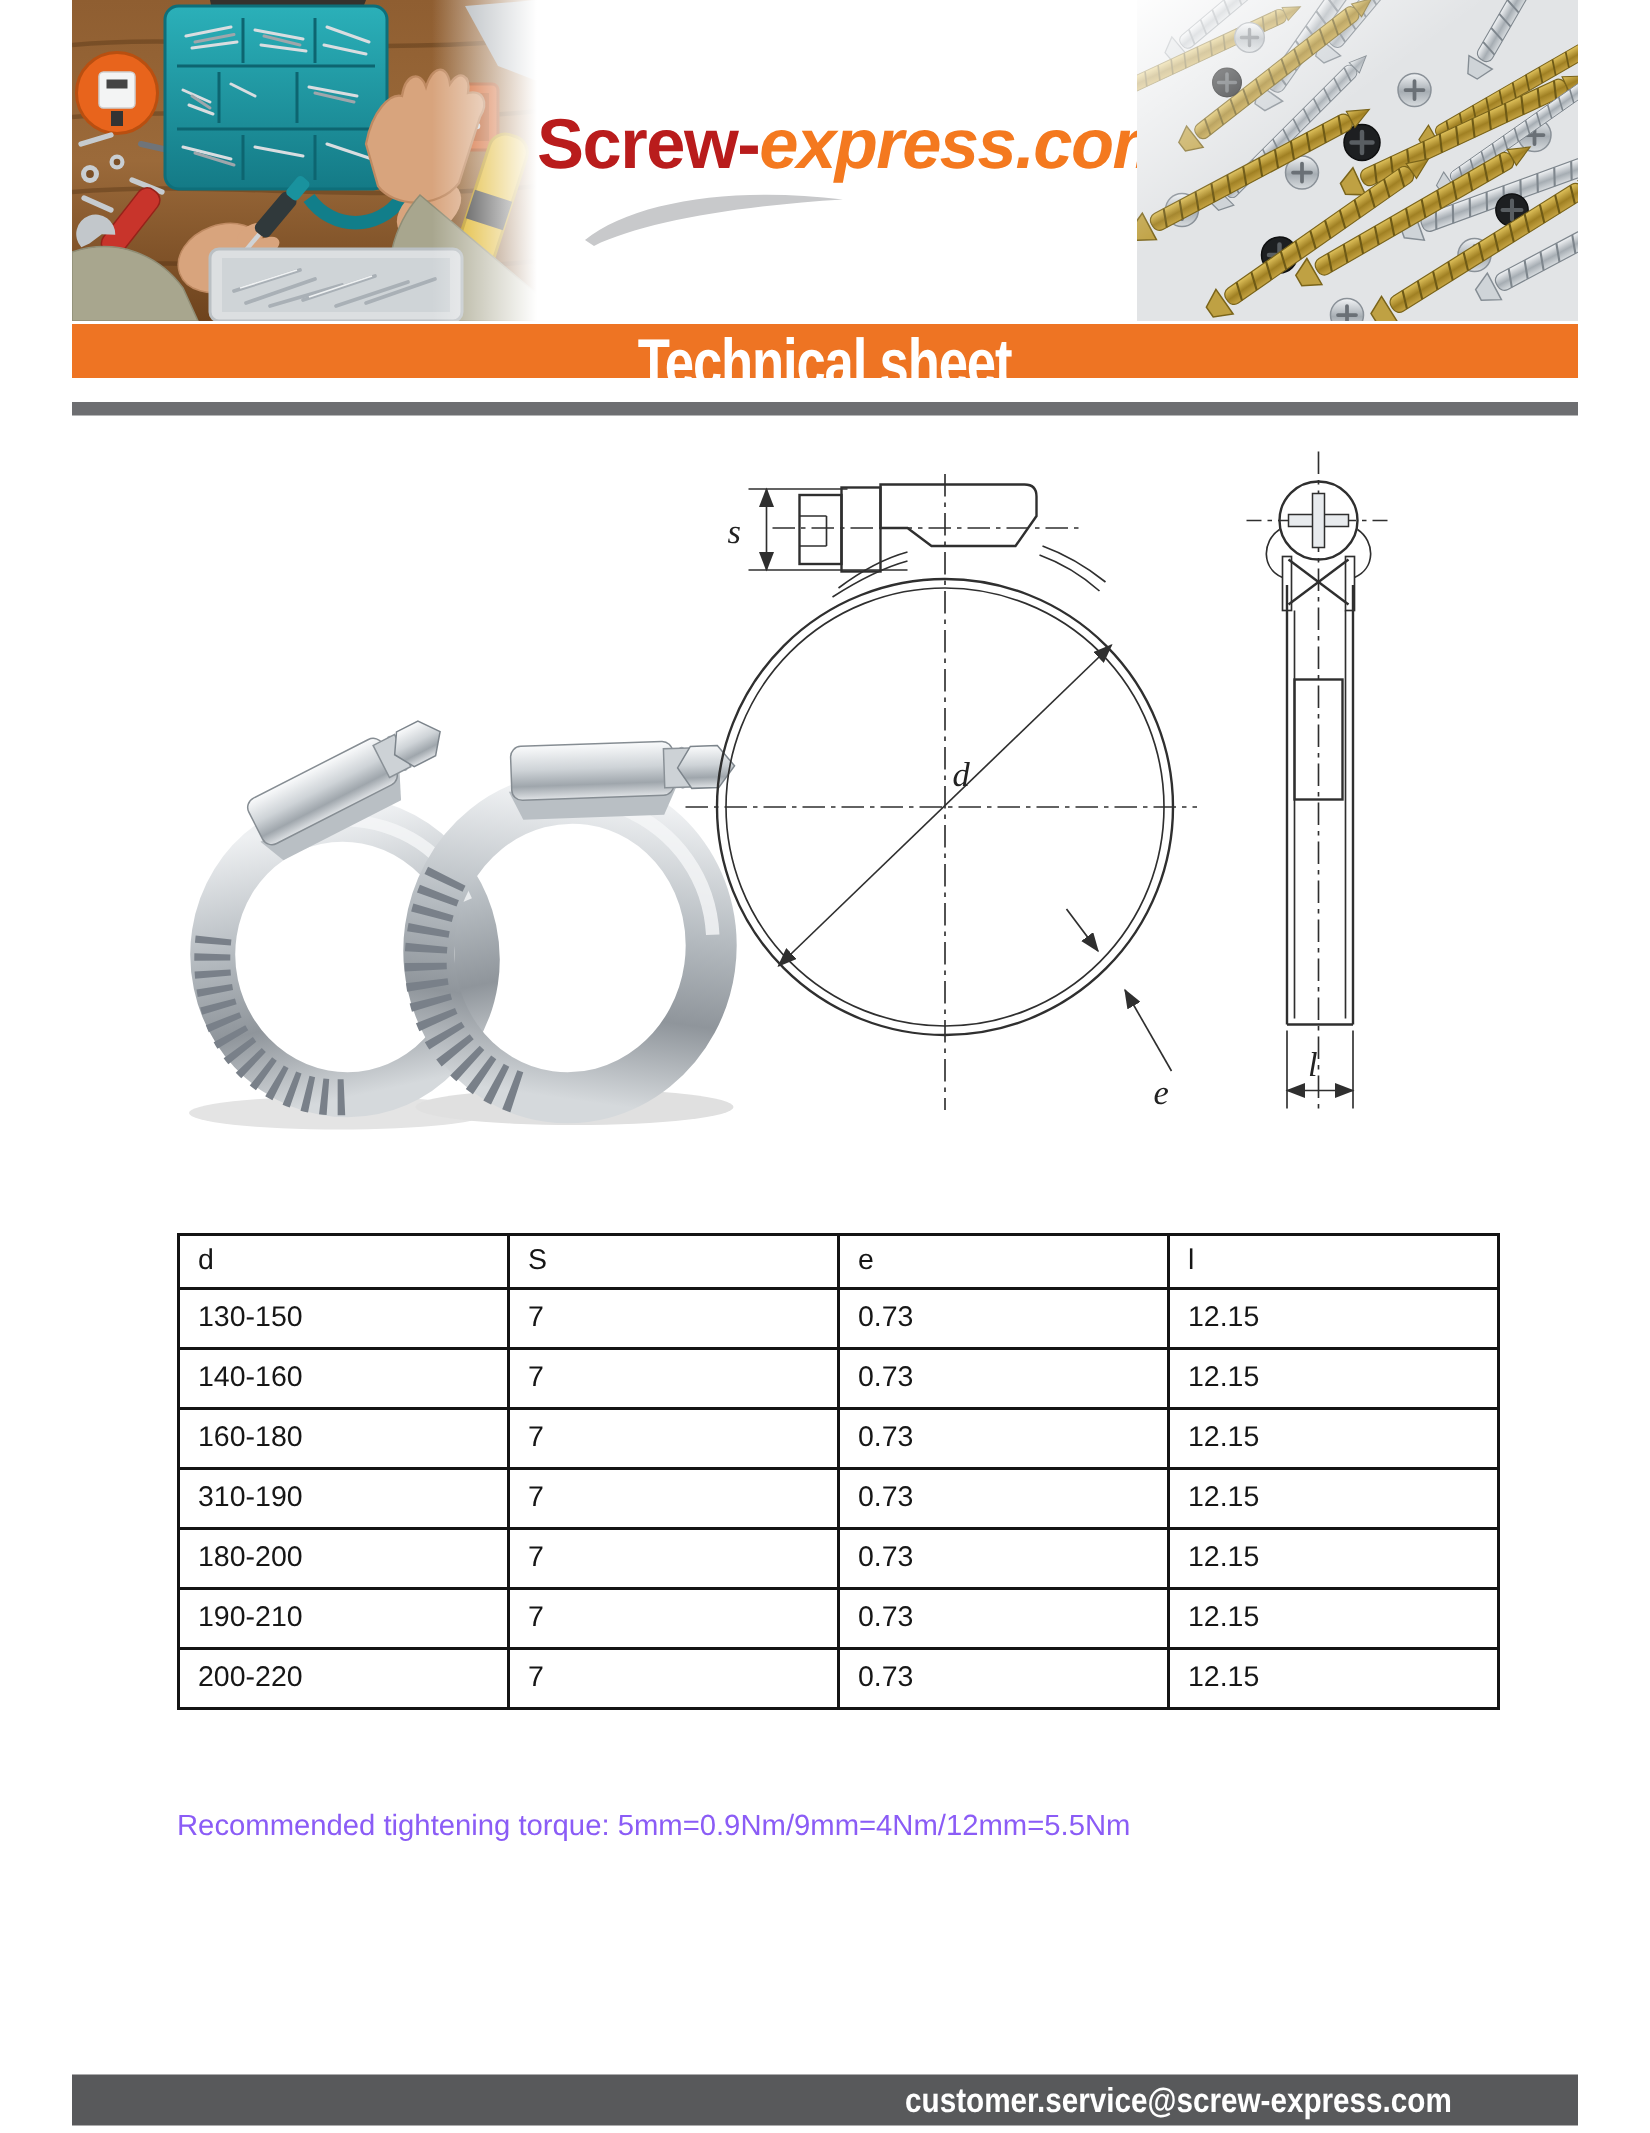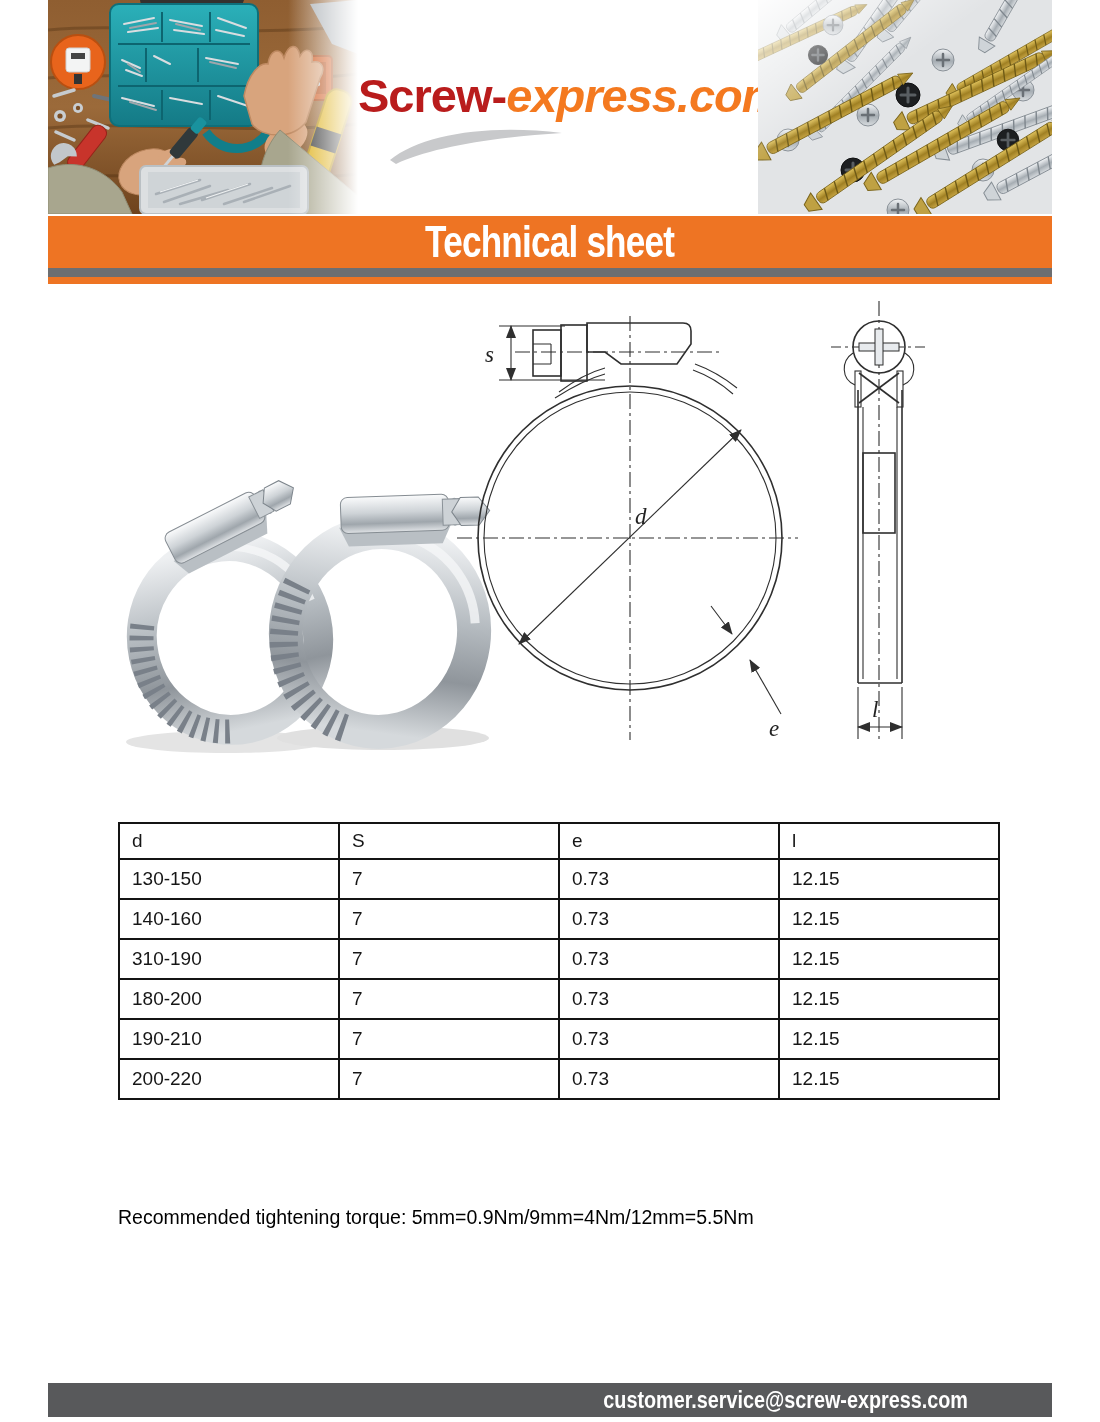--- a/index.html
+++ b/index.html
@@ -9,21 +9,21 @@
   
   .photo-left{position:absolute;left:48px;top:0;width:310px;height:214px;display:block;}
   .photo-right{position:absolute;left:758px;top:0;width:294px;height:214px;display:block;}
   .logo{position:absolute;left:358px;top:72px;width:400px;text-align:center;
         font-size:47px;font-weight:bold;letter-spacing:-1px;line-height:1;white-space:nowrap;}
   .logo-dark{color:#b91c1c;}
   .logo-orange{color:#F4791F;font-style:italic;}
   .swoosh{position:absolute;left:386px;top:124px;width:180px;height:40px;display:block;}
 
   
-  .banner{position:absolute;left:48px;top:216px;width:1004px;height:68px;background:#EE7423;
+  .banner{position:absolute;left:48px;top:216px;width:1004px;height:36px;background:#EE7423;
           text-align:center;line-height:52px;color:#ffffff;font-weight:bold;font-size:45px;}
   .banner .condensed{display:inline-block;transform:scaleX(0.78);transform-origin:center center;
           letter-spacing:-1px;}
   .banner-shadow{position:absolute;left:48px;top:268px;width:1004px;height:9px;background:#6D6E71;}
 
   
   .clamps{position:absolute;left:118px;top:470px;width:375px;height:295px;display:block;}
   .front-view{position:absolute;left:455px;top:298px;width:345px;height:450px;display:block;}
   .side-view{position:absolute;left:825px;top:295px;width:120px;height:455px;display:block;}
   .draw{stroke:#2f2f2f;fill:none;stroke-width:1.6px;}
@@ -33,21 +33,21 @@
 
   
   .spec-table{position:absolute;left:118px;top:822px;width:882px;border-collapse:collapse;
               table-layout:fixed;font-size:19px;color:#161616;}
   .spec-table th,.spec-table td{border:2px solid #141414;text-align:left;font-weight:normal;
               padding:0 0 0 12px;vertical-align:middle;}
   .spec-table th{height:34px;}
   .spec-table td{height:38px;margin-top:40px;}
 
   
-  .note{position:absolute;left:118px;top:1206px;font-size:19.5px;color:#000000;}
+  .note{position:absolute;left:118px;top:1206px;font-size:19.5px;color:#8b5cf6;}
 
   
   .footer{position:absolute;left:48px;top:1383px;width:1004px;height:34px;background:#58595B;
           color:#ffffff;text-align:right;font-size:23px;font-weight:bold;line-height:34px;
           box-sizing:border-box;padding-right:84px;}
   .footer .condensed-r{display:inline-block;transform:scaleX(0.86);transform-origin:right center;}
 </style>
 </head>
 <body>
 
@@ -410,20 +410,26 @@
         <td>0.73</td>
         <td>12.15</td>
       </tr>
       <tr>
         <td>140-160</td>
         <td>7</td>
         <td>0.73</td>
         <td>12.15</td>
       </tr>
       <tr>
+        <td>160-180</td>
+        <td>7</td>
+        <td>0.73</td>
+        <td>12.15</td>
+      </tr>
+      <tr>
         <td>310-190</td>
         <td>7</td>
         <td>0.73</td>
         <td>12.15</td>
       </tr>
       <tr>
         <td>180-200</td>
         <td>7</td>
         <td>0.73</td>
         <td>12.15</td>

